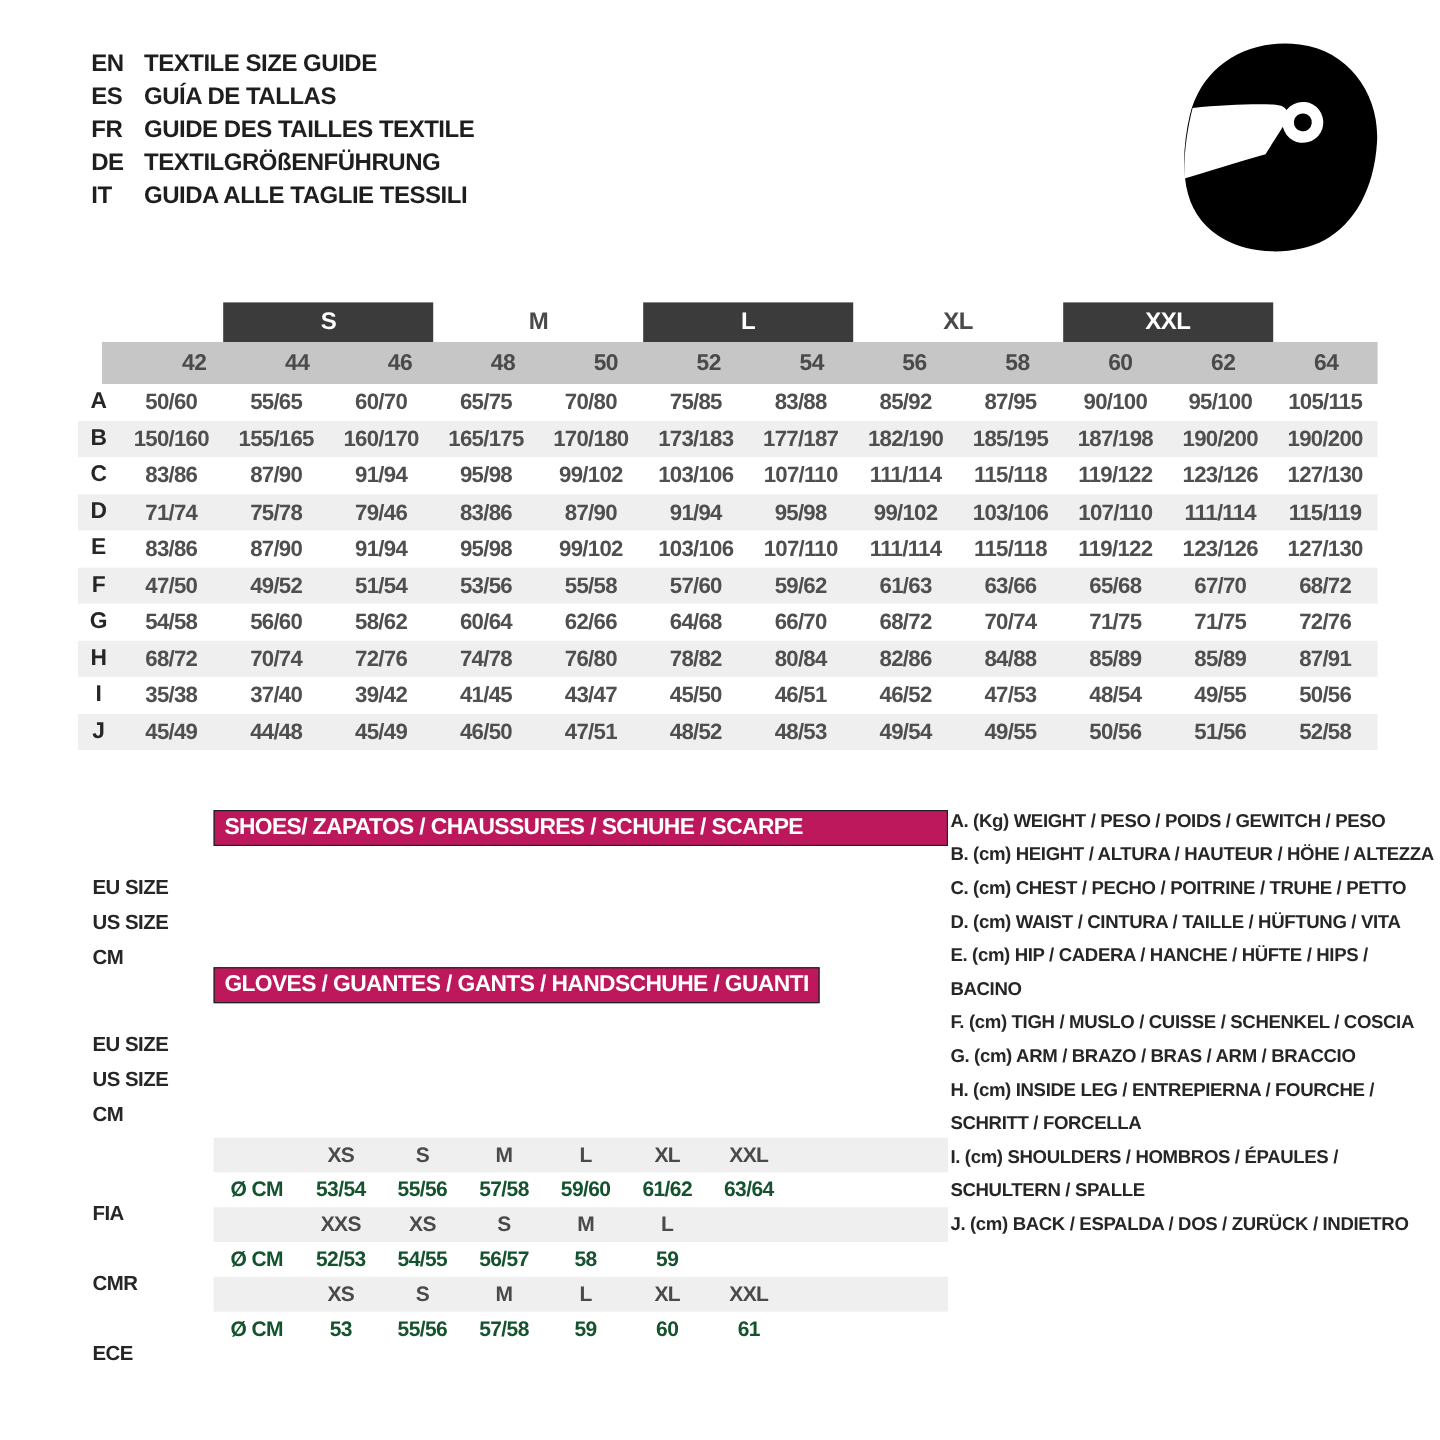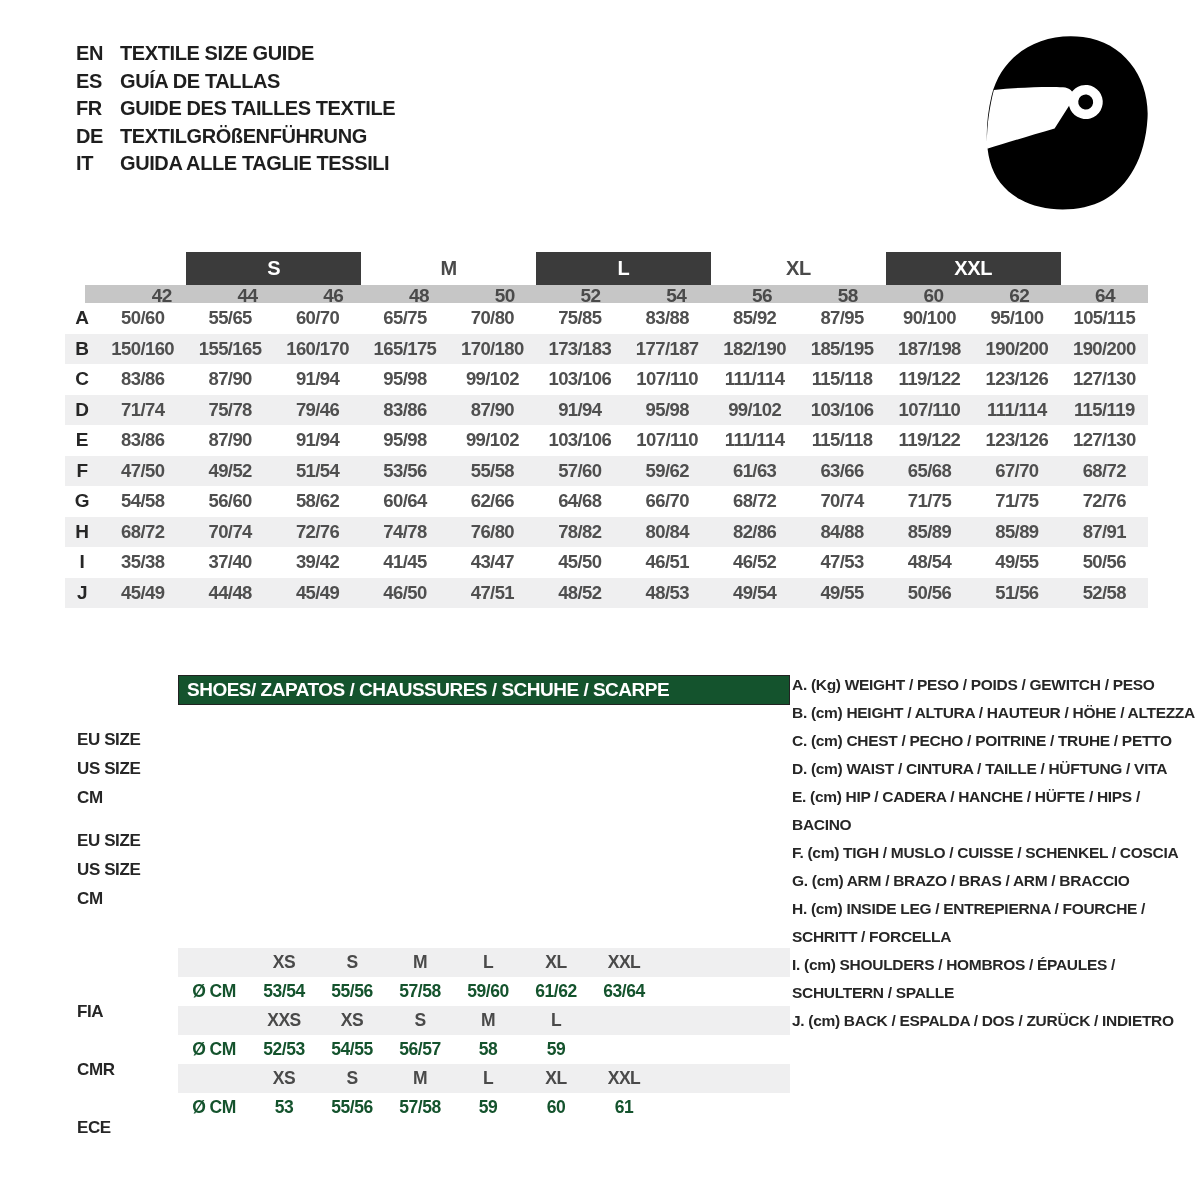--- a/index.html
+++ b/index.html
@@ -16,35 +16,35 @@
   
   .helmet-logo{position:absolute;left:970px;top:26px;width:195px;height:195px;}
   
   .textile{position:absolute;left:65px;top:252px;width:1083px;}
   .grid13{display:grid;grid-template-columns:34px repeat(12,1fr);}
   .bands{height:33px;}
   .band-bar{background:#3b3b3b;color:#fff;font-size:20px;font-weight:bold;
     display:flex;align-items:center;justify-content:center;letter-spacing:-0.4px;}
   .band-text{color:#4a4a4a;font-size:20px;font-weight:bold;
     display:flex;align-items:center;justify-content:center;letter-spacing:-0.4px;}
-  .num-row{background:#c6c6c6;height:18px;margin-left:20px;}
+  .num-row{background:#c6c6c6;height:35px;margin-left:20px;}
   .num-cell{display:flex;align-items:center;justify-content:center;
     font-size:19px;font-weight:bold;color:#4a4a4a;letter-spacing:-0.4px;}
   .t-row{height:30.5px;}
   .t-row.alt{background:#efeff0;}
   .t-letter{display:flex;align-items:center;justify-content:center;
     font-size:19px;font-weight:bold;color:#262626;letter-spacing:-0.4px;}
   .t-cell{display:flex;align-items:center;justify-content:center;
     font-size:18.5px;font-weight:bold;color:#4f4f4f;letter-spacing:-0.6px;}
   
   .section{position:absolute;left:65px;}
   #shoes{top:675px;}
   #gloves{top:806px;}
   #helmet{top:948px;}
-  .sec-bar{margin-left:113px;height:30px;background:#14532d;border:1px solid #222;
+  .sec-bar{margin-left:113px;height:30px;background:#be185d;border:1px solid #222;
     box-sizing:border-box;color:#fff;font-size:19px;font-weight:bold;
     display:flex;align-items:center;padding-left:8px;letter-spacing:-0.5px;}
   #shoes .sec-bar{width:612px;}
   #gloves .sec-bar{width:505px;}
   #helmet .sec-bar{width:612px;}
   .sec-row{display:flex;height:29px;}
   .sec-label{width:113px;flex:0 0 113px;display:flex;align-items:center;
     padding-left:12px;box-sizing:border-box;font-size:17px;font-weight:bold;
     color:#262626;letter-spacing:-0.4px;margin-top:35px;}
   .sec-cells{width:612px;display:grid;}
@@ -281,20 +281,21 @@
       <div class="sec-row">
         <div class="sec-label">US SIZE</div>
       </div>
       <div class="sec-row shaded">
         <div class="sec-label">CM</div>
       </div>
     </div>
 </div>
 
 <div class="section" id="gloves">
+  <div class="sec-bar">GLOVES / GUANTES / GANTS / HANDSCHUHE / GUANTI</div>
   <div id="glovesRows">
       <div class="sec-row shaded">
         <div class="sec-label">EU SIZE</div>
       </div>
       <div class="sec-row">
         <div class="sec-label">US SIZE</div>
       </div>
       <div class="sec-row shaded">
         <div class="sec-label">CM</div>
       </div>

